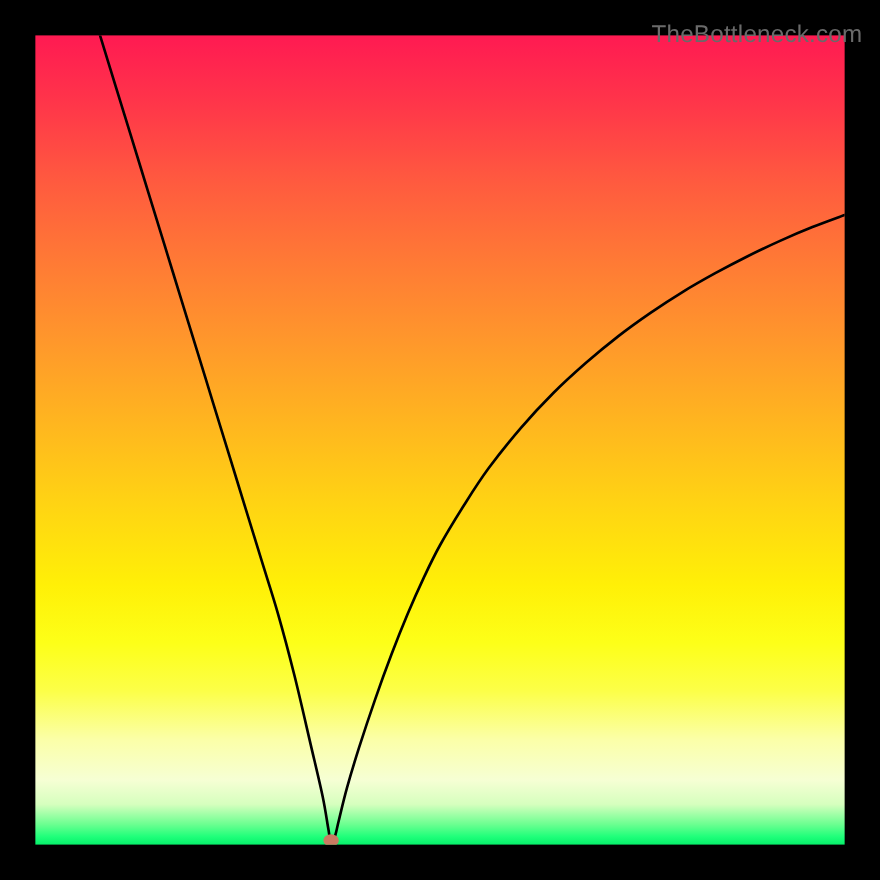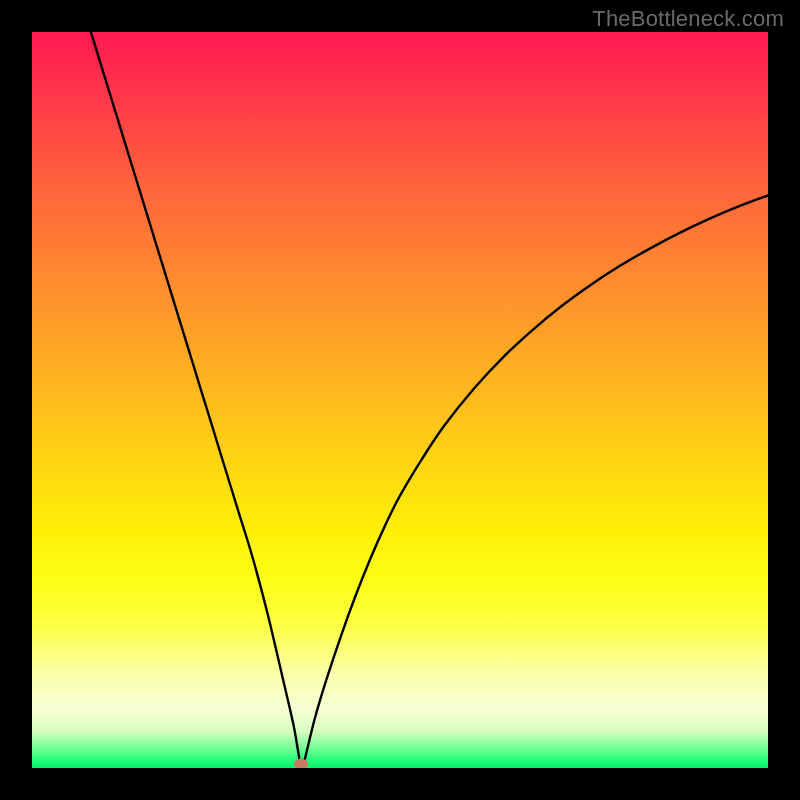--- a/index.html
+++ b/index.html
@@ -5,21 +5,21 @@
   * { margin: 0; padding: 0; box-sizing: border-box; }
   body {
     width: 800px;
     height: 800px;
     background: #000;
     position: relative;
     font-family: Arial, Helvetica, sans-serif;
   }
   .watermark {
     position: absolute;
-    top: 6px;
+    top: 18px;
     right: 16px;
     color: #6a6a6a;
     font-size: 22px;
     font-weight: 500;
     z-index: 10;
     letter-spacing: 0.2px;
   }
   .plot-area {
     position: absolute;
     left: 32px;

